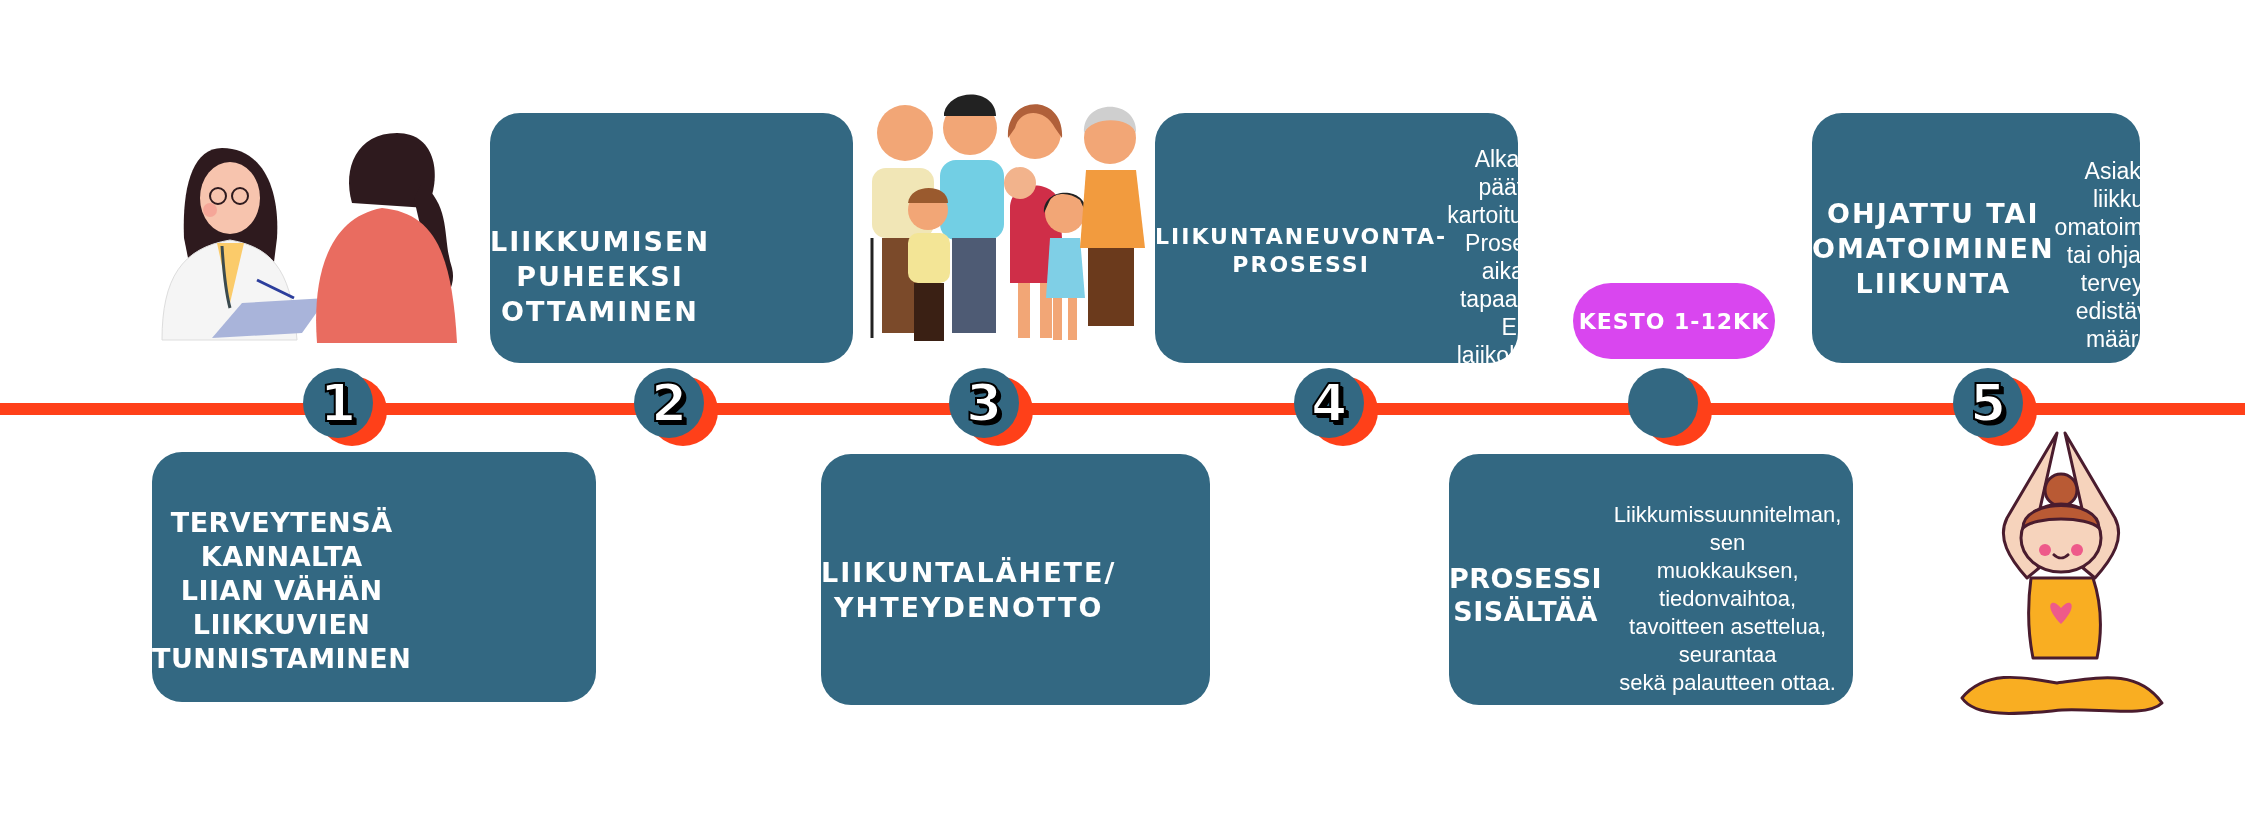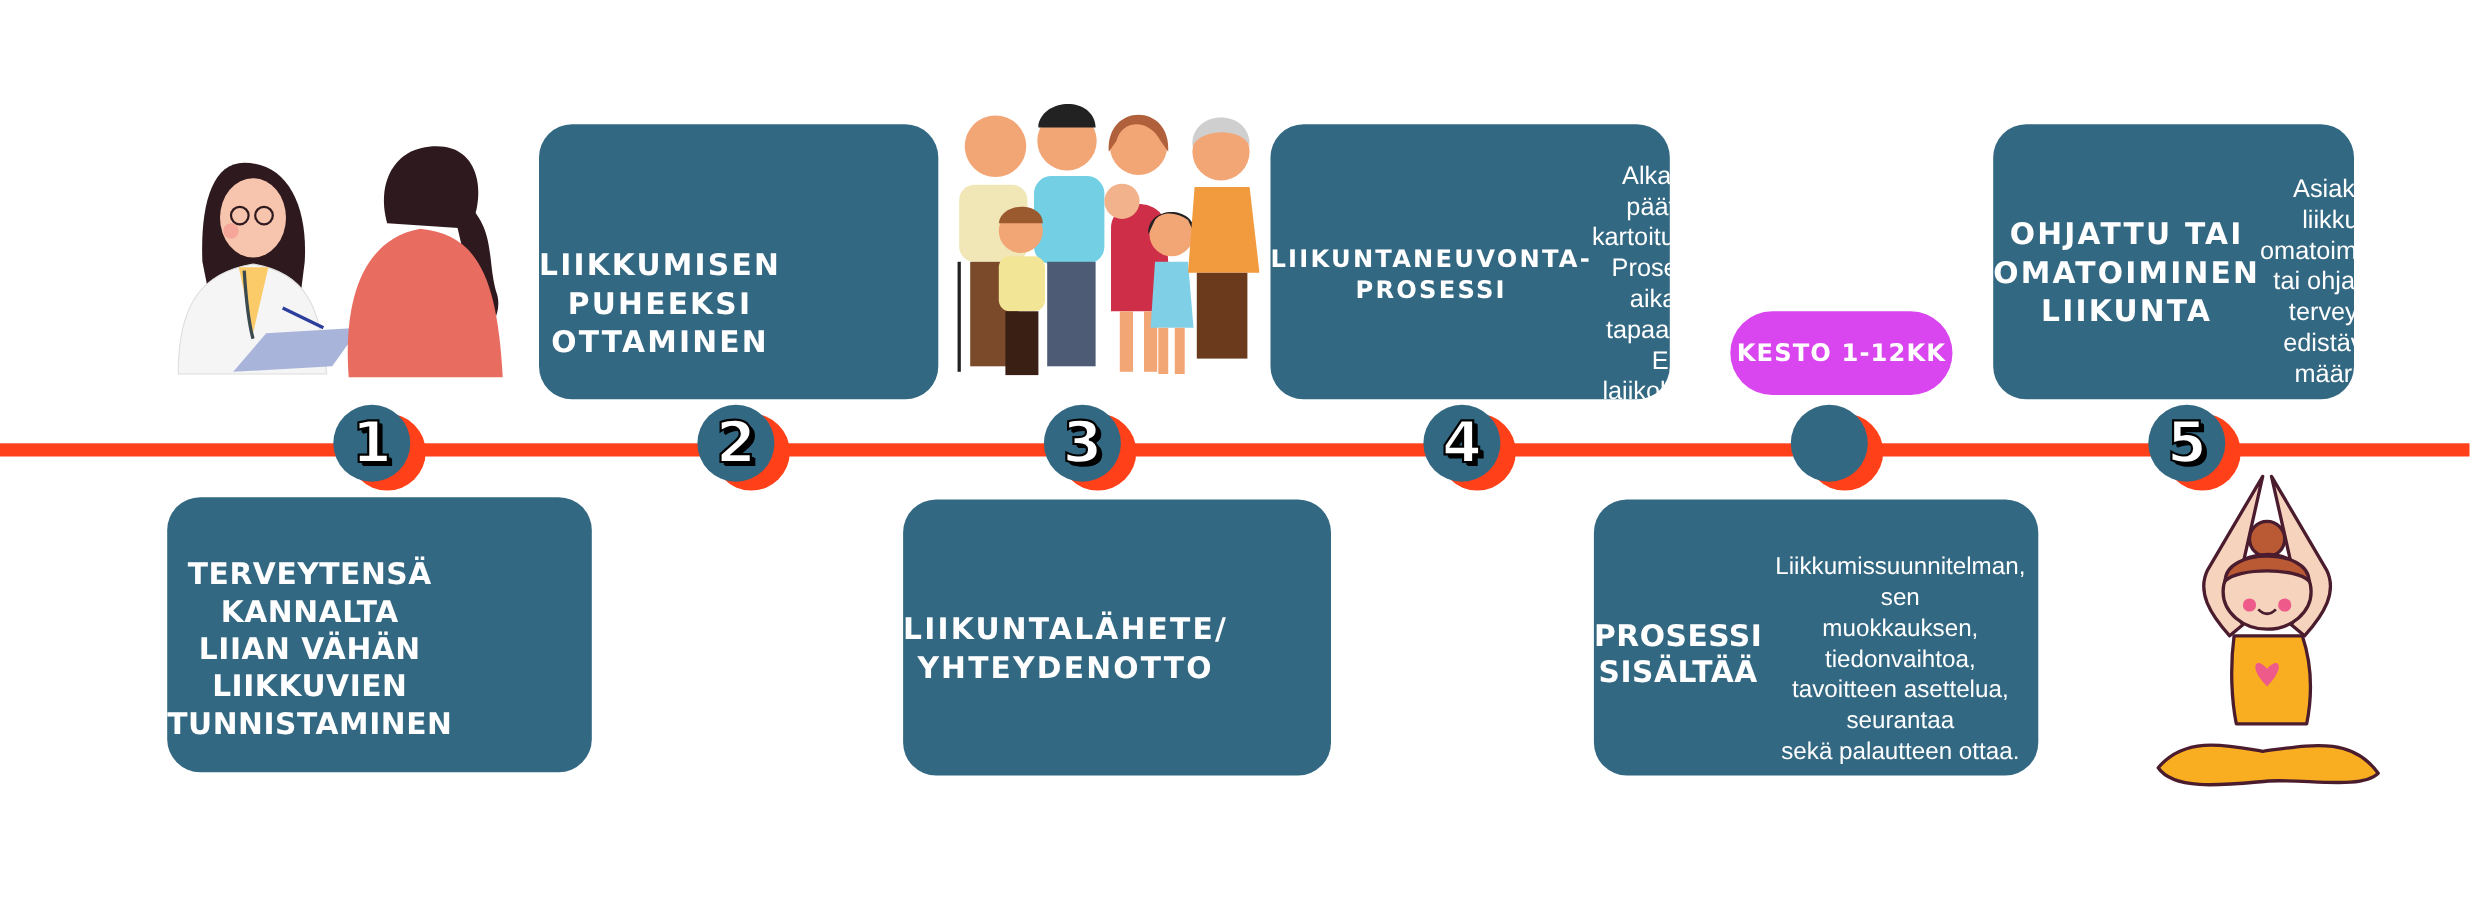--- a/index.html
+++ b/index.html
@@ -122,21 +122,21 @@
 LIIKUNTA</div>
   <div class="body" style="font-size:23px;line-height:28px;margin-top:14px;">Asiakas liikkuu omatoimisesti
 tai ohjatusti terveyttä edistävän
 määrän</div>
 </div>
 
 <div class="pill" style="left:1573px;top:283px;width:202px;height:76px;">
   <span>KESTO 1-12KK</span>
 </div>
 
-<div class="card" style="left:152px;top:452px;width:386px;height:250px;padding-top:28px;">
+<div class="card" style="left:152px;top:452px;width:444px;height:250px;padding-top:28px;">
   <div class="title" style="font-size:27px;line-height:34px;letter-spacing:0.5px;">TERVEYTENSÄ
 KANNALTA
 LIIAN VÄHÄN
 LIIKKUVIEN
 TUNNISTAMINEN</div>
 </div>
 
 <div class="card" style="left:821px;top:454px;width:389px;height:251px;padding-top:20px;">
   <div class="title" style="font-size:27px;line-height:35px;">LIIKUNTALÄHETE/
 YHTEYDENOTTO</div>

